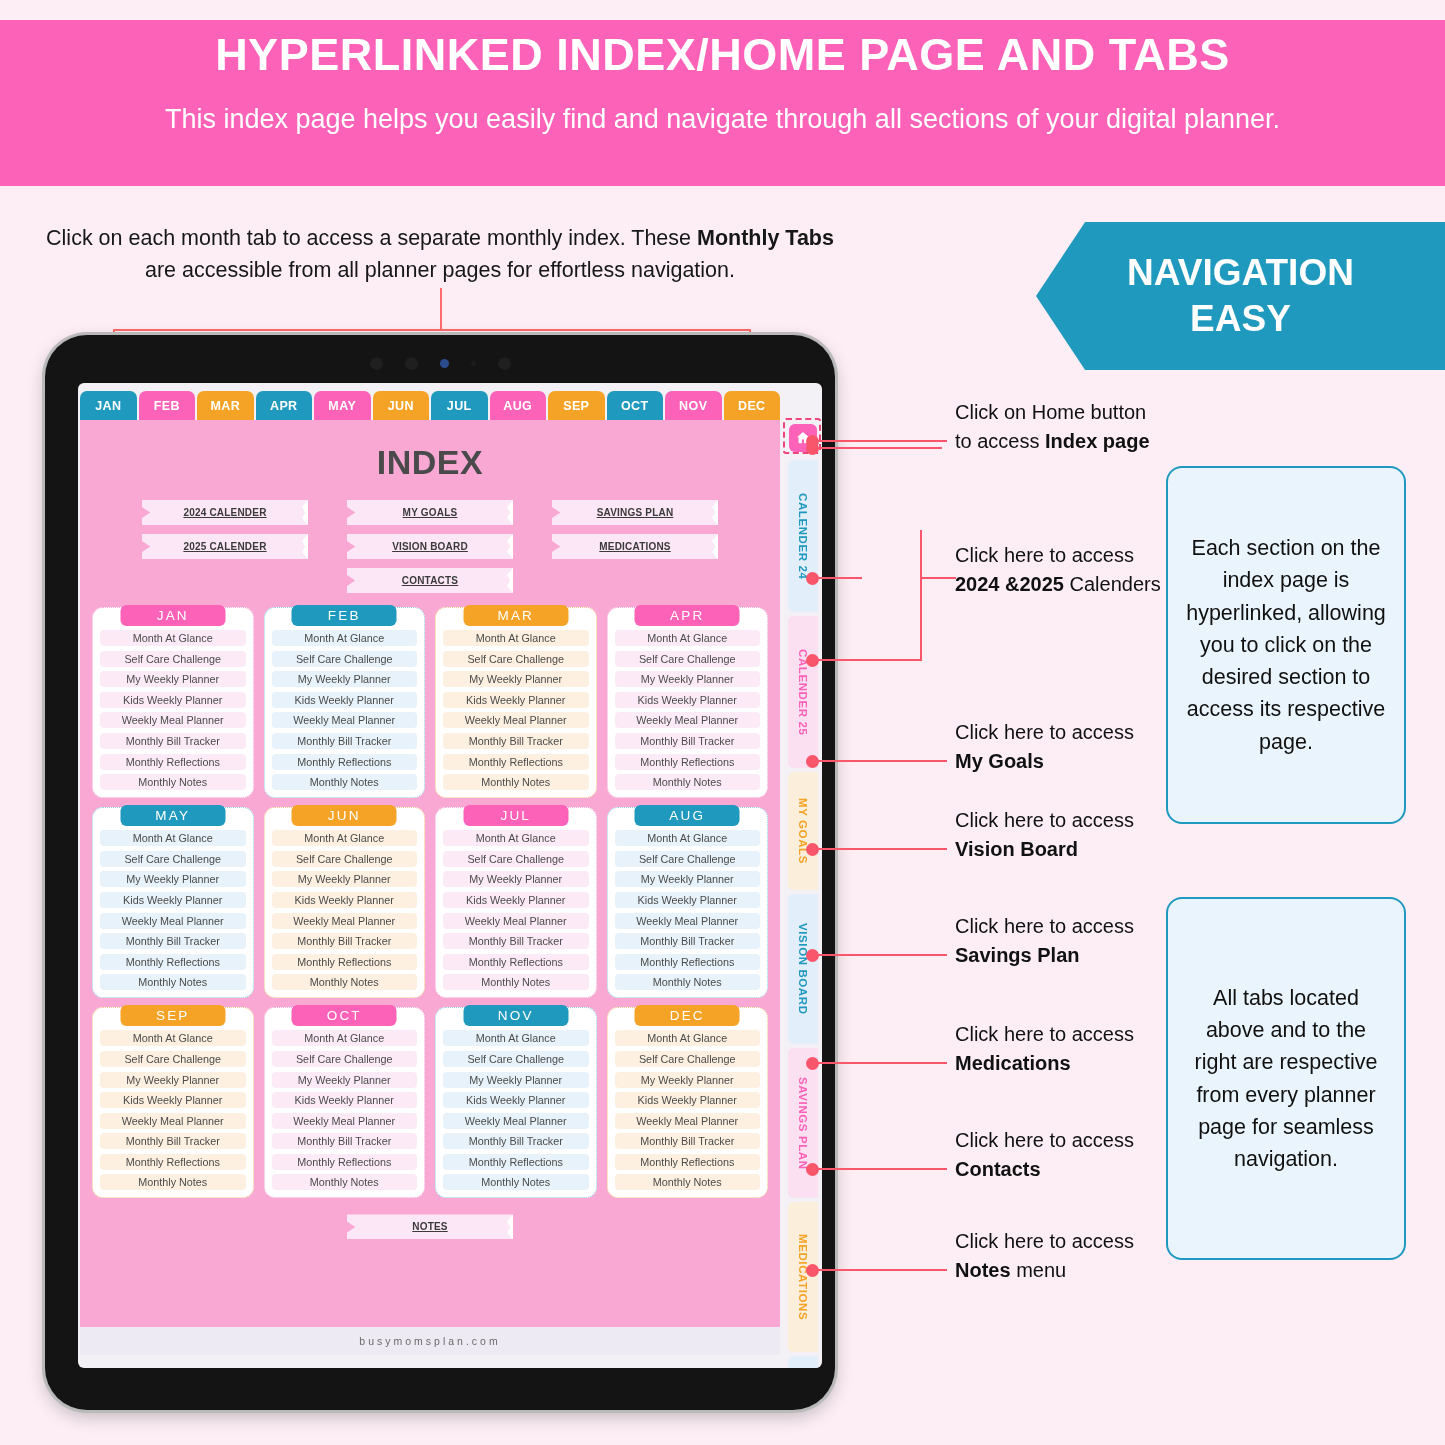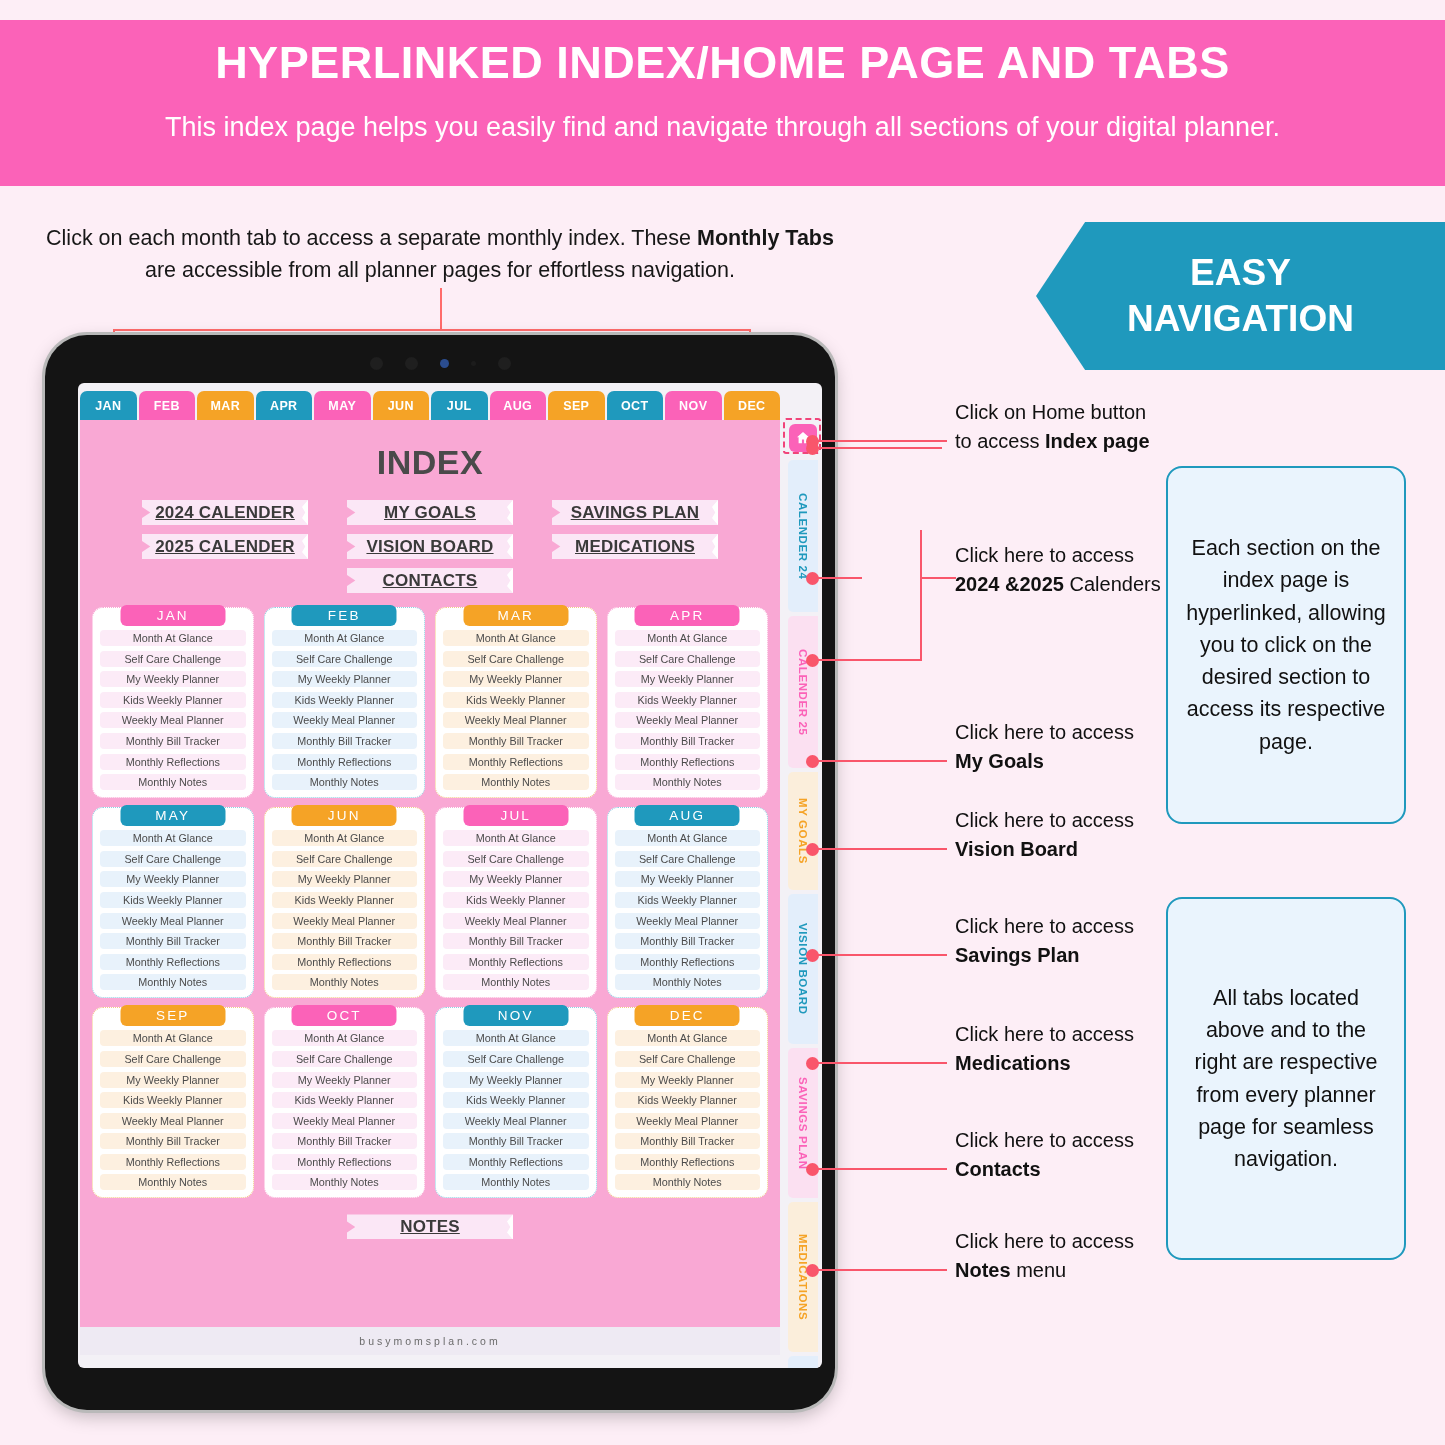--- a/index.html
+++ b/index.html
@@ -8,21 +8,21 @@
     font-family: "Liberation Sans", sans-serif;
     background: #fdeef6;
     overflow: hidden;
   }
   #root { position: relative; width: 1445px; height: 1445px; }
 
   
   .banner {
     position: absolute; left: 0; top: 20px; width: 1445px; height: 166px;
     background: #fb62b8; color: #ffffff; text-align: center;
-    padding-top: 16px;
+    padding-top: 8px;
   }
   .banner-title {
     font-size: 45px; font-weight: 700; letter-spacing: .5px;
     line-height: 1.18; color: #ffffff;
   }
   .banner-sub {
     font-size: 27px; font-weight: 400; line-height: 1.35; margin-top: 20px;
     color: #ffffff;
   }
 
@@ -92,21 +92,21 @@
     display: flex; align-items: center; justify-content: center;
     clip-path: polygon(0 0,100% 0,100% 100%,0 100%,0 72%,5% 50%,0 28%);
     position: relative;
   }
   .ticket::after{
     content:""; position:absolute; right:0; top:0; width:6px; height:100%;
     background:#ffffff;
     clip-path: polygon(100% 0, 100% 100%, 0 72%, 55% 50%, 0 28%);
   }
   .ticket span {
-    font-size: 17px; font-weight: 700; color: #3a3a3a;
+    font-size: 10px; font-weight: 700; color: #3a3a3a;
     text-decoration: underline; letter-spacing: .2px;
   }
   .ticket.solo { margin: 0 auto; }
 
   
   .grid { margin-top: 14px; padding: 0 12px; display: grid; grid-template-columns: repeat(4, 1fr); gap: 9px 10px; }
   .card { position: relative; border: 1.4px dotted; border-radius: 11px; padding: 16px 7px 7px; background: #fff; }
   .card-head {
     position: absolute; left: 50%; top: -3px; transform: translateX(-50%);
     width: 105px; height: 21px; border-radius: 6px; color: #fff;
@@ -183,22 +183,22 @@
   </div>
   <div class="conn-top"></div>
   <div class="conn-h"></div>
   <div class="conn-l"></div>
   <div class="conn-r"></div>
   <div class="dot" style="left:107px; top:418px;"></div>
   <div class="dot" style="left:743px; top:418px;"></div>
 
   <div class="badge">
     <div>
+      <div>NAVIGATION</div>
       <div>EASY</div>
-      <div>NAVIGATION</div>
     </div>
   </div>
 
   <div class="tablet">
     <div class="cam-row">
       <div class="cam"></div>
       <div class="cam"></div>
       <div class="cam blue"></div>
       <div class="cam tiny"></div>
       <div class="cam"></div>

